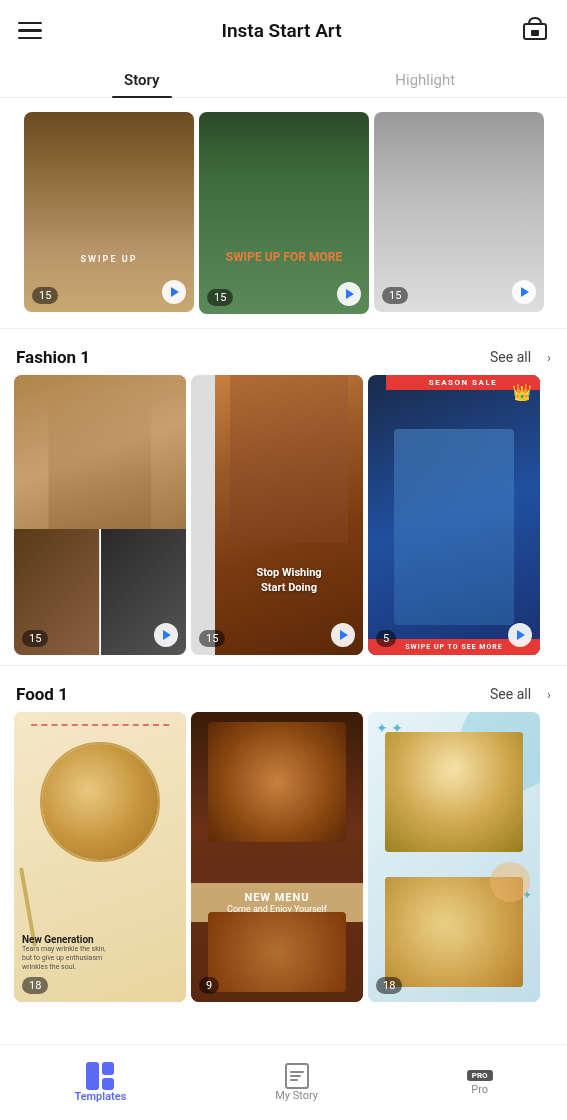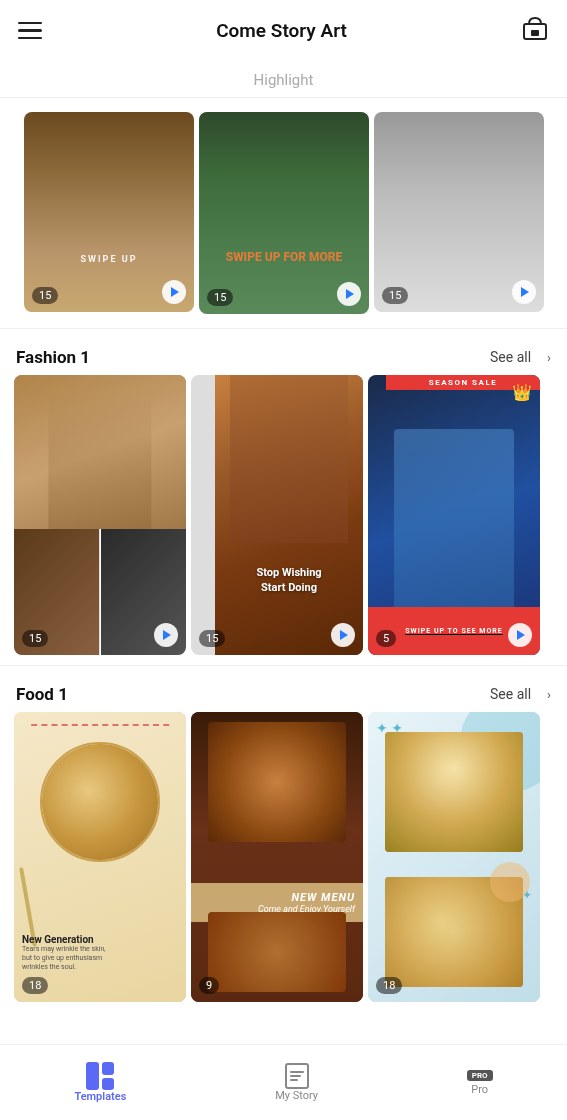--- a/index.html
+++ b/index.html
@@ -149,22 +149,21 @@
       text-align: center;
       margin-left: 18px;
     }
 
     .new-menu-box {
       position: absolute;
       bottom: 80px;
       left: 0; right: 0;
       background: #c8a870;
       padding: 8px;
-      text-align: right;
-      font-style: italic;
+      text-align: center;
     }
     .new-menu-title { color: #fff; font-size: 11px; font-weight: 700; letter-spacing: 1px; }
     .new-menu-sub { color: #fff; font-size: 9px; }
 
     .new-gen-text {
       position: absolute;
       bottom: 30px;
       left: 8px;
       color: #333;
     }
@@ -327,31 +326,32 @@
   </style>
 </head>
 <body>
 
 <div class="header">
   <div class="hamburger-icon">
     <span></span>
       <span></span>
       <span></span>
   </div>
-  <div class="header-title">Come Story Art</div>
+  <div class="header-title">Insta Start Art</div>
   <div class="store-icon">
     <svg width="28" height="28" viewBox="0 0 28 28" fill="none">
       <rect x="3" y="10" width="22" height="15" rx="2" stroke="#222" stroke-width="2"></rect>
       <path d="M8 10 Q8 4 14 4 Q20 4 20 10" stroke="#222" stroke-width="2" fill="none"></path>
       <rect x="10" y="16" width="8" height="6" rx="1" fill="#222"></rect>
     </svg>
   </div>
 </div>
 
 <div class="tabs">
+  <div class="tab active">Story</div>
   <div class="tab">Highlight</div>
 </div>
 
 <div class="content">
 
   <div class="top-row" style="padding: 10px 10px 6px 10px;">
     <div class="cards-container">
 
       <div class="card" style="flex: 0 0 170px; height: 200px; border-radius:8px; overflow:hidden; position:relative; margin-right:5px;">
         <div style="width:100%;height:100%;background:linear-gradient(180deg,#6b4a20 0%,#8c6a3a 30%,#b8956a 70%,#c8a870 100%); position:relative;">
@@ -424,21 +424,21 @@
         <div class="play-btn"></div>
       </div>
 
       <div class="card" style="flex:0 0 172px; border-radius:8px; overflow:hidden; position:relative;">
         <div style="width:100%;height:280px;background:linear-gradient(160deg,#1a2a4a 0%,#2050a0 50%,#1a3070 100%);position:relative;">
 
           <div class="season-top-bar" style="background:#e53935;color:#fff;font-size:8px;font-weight:700;letter-spacing:1.5px;padding:3px 0;text-align:center;">SEASON SALE</div>
 
           <div style="position:absolute;bottom:30px;left:15%;width:70%;height:70%;background:linear-gradient(180deg,#5090d0 0%,#3070b0 100%);opacity:0.5;border-radius:4px;"></div>
 
-          <div style="position:absolute;bottom:0;left:0;right:0;background:#e53935;padding:20px;text-align:center;text-decoration:underline;">
+          <div style="position:absolute;bottom:0;left:0;right:0;background:#e53935;padding:4px;text-align:center;">
             <div style="color:#fff;font-size:7px;font-weight:700;letter-spacing:1px;">SWIPE UP TO SEE MORE</div>
           </div>
         </div>
         <div class="crown-icon">👑</div>
         <div class="card-count">5</div>
         <div class="play-btn"></div>
       </div>
     </div>
   </div>
 

